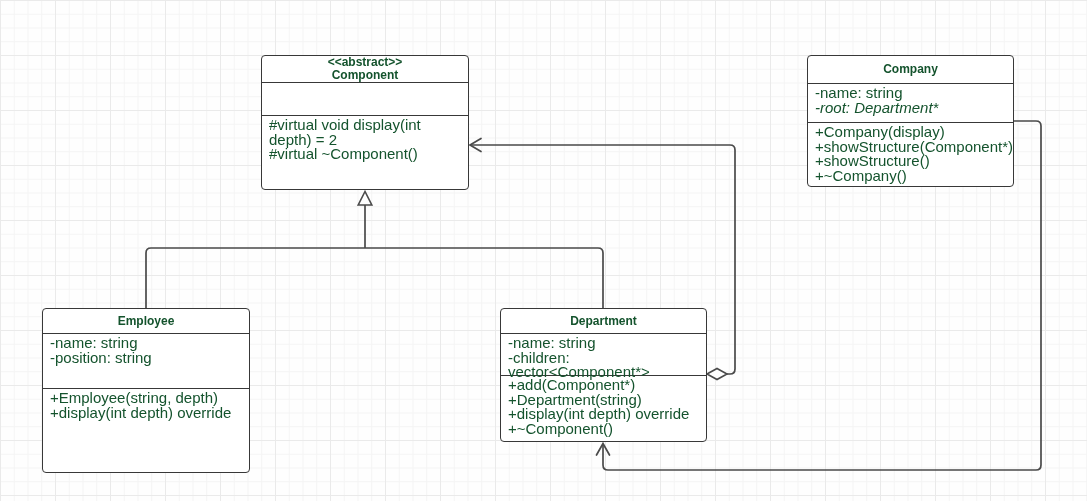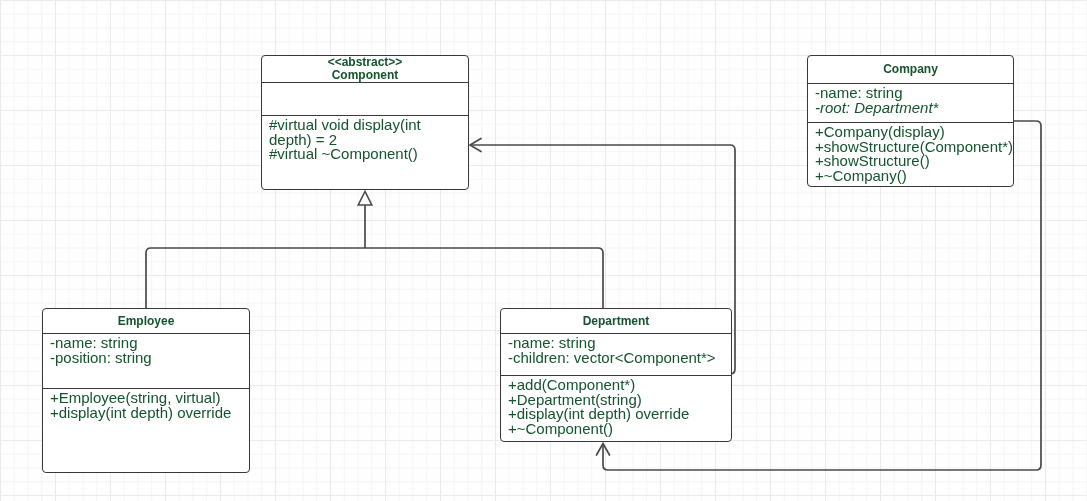--- a/index.html
+++ b/index.html
@@ -59,21 +59,21 @@
 
   
   .cls-component { left: 261px; top: 55px;  width: 208px; height: 135px; }
   .cls-component .uml-header { height: 27px; }
   .cls-component .uml-attrs  { height: 33px; }
 
   .cls-employee  { left: 42px;  top: 308px; width: 208px; height: 165px; }
   .cls-employee .uml-header { height: 25px; }
   .cls-employee .uml-attrs  { height: 55px; }
 
-  .cls-department{ left: 500px; top: 308px; width: 232px; height: 134px; }
+  .cls-department{ left: 500px; top: 308px; width: 207px; height: 134px; }
   .cls-department .uml-header { height: 25px; }
   .cls-department .uml-attrs  { height: 42px; }
 
   .cls-company   { left: 807px; top: 55px;  width: 207px; height: 132px; }
   .cls-company .uml-header { height: 28px; }
   .cls-company .uml-attrs  { height: 39px; }
 
   svg .wire { fill: none; stroke: #4a4a4a; stroke-width: 1.7; }
   svg .head-open { fill: none; stroke: #4a4a4a; stroke-width: 1.7; stroke-linecap: round; }
   svg .head-closed { fill: #ffffff; stroke: #4a4a4a; stroke-width: 1.6; stroke-linejoin: miter; }
@@ -111,21 +111,21 @@
 
   <div class="uml-class cls-employee">
     <div class="uml-header">
       <div>Employee</div>
     </div>
     <div class="uml-section uml-attrs">
       <div class="row">-name: string</div>
       <div class="row">-position: string</div>
     </div>
     <div class="uml-section grow">
-      <div class="row">+Employee(string, virtual)</div>
+      <div class="row">+Employee(string, depth)</div>
       <div class="row">+display(int depth) override</div>
     </div>
   </div>
 
   <div class="uml-class cls-department">
     <div class="uml-header">
       <div>Department</div>
     </div>
     <div class="uml-section uml-attrs">
       <div class="row">-name: string</div>

